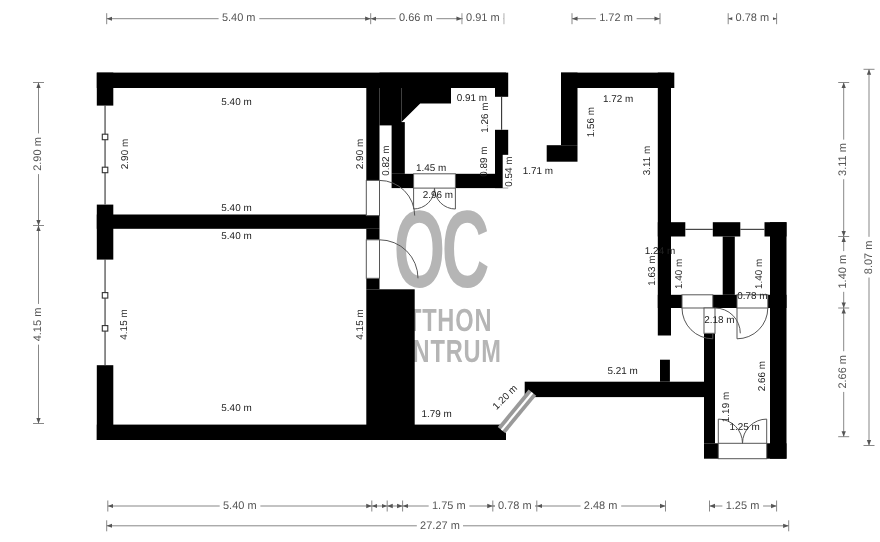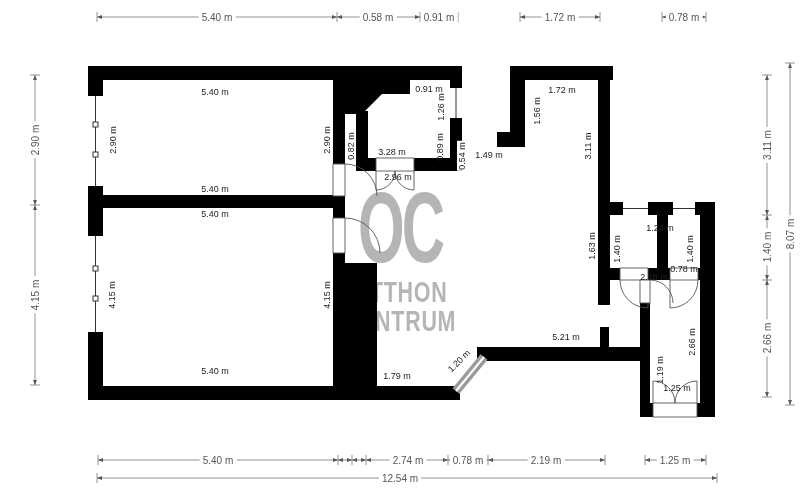--- a/index.html
+++ b/index.html
@@ -171,62 +171,62 @@
       <line x1="762" y1="280" x2="772" y2="280"></line>
         <line x1="762" y1="397" x2="772" y2="397"></line>
 
       <line x1="790" y1="63" x2="790" y2="405" marker-start="url(#ah)" marker-end="url(#ah)"></line>
       <line x1="785" y1="63" x2="795" y2="63"></line>
         <line x1="785" y1="405" x2="795" y2="405"></line>
     </g>
   </svg>
 
   <span class="dim" style="left:217px;top:17px">5.40 m</span>
-  <span class="dim" style="left:378px;top:17px">0.58 m</span>
+  <span class="dim" style="left:378px;top:17px">0.66 m</span>
   <span class="dim" style="left:439px;top:17px">0.91 m</span>
   <span class="dim" style="left:560px;top:17px">1.72 m</span>
   <span class="dim" style="left:684px;top:17px">0.78 m</span>
   <span class="dim" style="left:218px;top:460px">5.40 m</span>
-  <span class="dim" style="left:408px;top:460px">2.74 m</span>
+  <span class="dim" style="left:408px;top:460px">1.75 m</span>
   <span class="dim" style="left:468px;top:460px">0.78 m</span>
-  <span class="dim" style="left:546px;top:460px">2.19 m</span>
+  <span class="dim" style="left:546px;top:460px">2.48 m</span>
   <span class="dim" style="left:675px;top:460px">1.25 m</span>
-  <span class="dim" style="left:400px;top:478px">12.54 m</span>
+  <span class="dim" style="left:400px;top:478px">27.27 m</span>
   <span class="dim v" style="left:35px;top:140px">2.90 m</span>
   <span class="dim v" style="left:35px;top:295px">4.15 m</span>
   <span class="dim v" style="left:767px;top:145px">3.11 m</span>
   <span class="dim v" style="left:767px;top:247px">1.40 m</span>
   <span class="dim v" style="left:767px;top:338px">2.66 m</span>
   <span class="dim v" style="left:790px;top:234px">8.07 m</span>
 
   <span class="lab" style="left:215px;top:92px">5.40 m</span>
   <span class="lab v" style="left:113px;top:140px">2.90 m</span>
   <span class="lab v" style="left:327px;top:140px">2.90 m</span>
   <span class="lab" style="left:215px;top:189px">5.40 m</span>
   <span class="lab" style="left:215px;top:214px">5.40 m</span>
   <span class="lab v" style="left:112px;top:295px">4.15 m</span>
   <span class="lab v" style="left:327px;top:295px">4.15 m</span>
   <span class="lab" style="left:215px;top:371px">5.40 m</span>
   <span class="lab v" style="left:351px;top:146px">0.82 m</span>
   <span class="lab" style="left:429px;top:89px">0.91 m</span>
   <span class="lab v" style="left:441px;top:107px">1.26 m</span>
-  <span class="lab" style="left:392px;top:152px">3.28 m</span>
+  <span class="lab" style="left:392px;top:152px">1.45 m</span>
   <span class="lab" style="left:398px;top:177px">2.96 m</span>
   <span class="lab v" style="left:440px;top:147px">0.89 m</span>
   <span class="lab v bgw" style="left:462px;top:156px">0.54 m</span>
-  <span class="lab" style="left:489px;top:155px">1.49 m</span>
+  <span class="lab" style="left:489px;top:155px">1.71 m</span>
   <span class="lab" style="left:562px;top:90px">1.72 m</span>
   <span class="lab v" style="left:537px;top:111px">1.56 m</span>
   <span class="lab v" style="left:588px;top:146px">3.11 m</span>
   <span class="lab v" style="left:592px;top:246px">1.63 m</span>
   <span class="lab" style="left:566px;top:337px">5.21 m</span>
-  <span class="lab" style="left:660px;top:228px">1.24 m</span>
+  <span class="lab" style="left:600px;top:228px">1.24 m</span>
   <span class="lab v" style="left:617px;top:249px">1.40 m</span>
   <span class="lab v" style="left:690px;top:249px">1.40 m</span>
   <span class="lab" style="left:684px;top:269px">0.78 m</span>
-  <span class="lab" style="left:654px;top:277px">2.18 m</span>
+  <span class="lab" style="left:654px;top:291px">2.18 m</span>
   <span class="lab v" style="left:692px;top:342px">2.66 m</span>
   <span class="lab v" style="left:660px;top:370px">1.19 m</span>
   <span class="lab" style="left:677px;top:388px">1.25 m</span>
   <span class="lab" style="left:397px;top:376px">1.79 m</span>
   <span class="lab d45" style="left:459px;top:361px">1.20 m</span>
 
 </div>
 
 </body></html>

